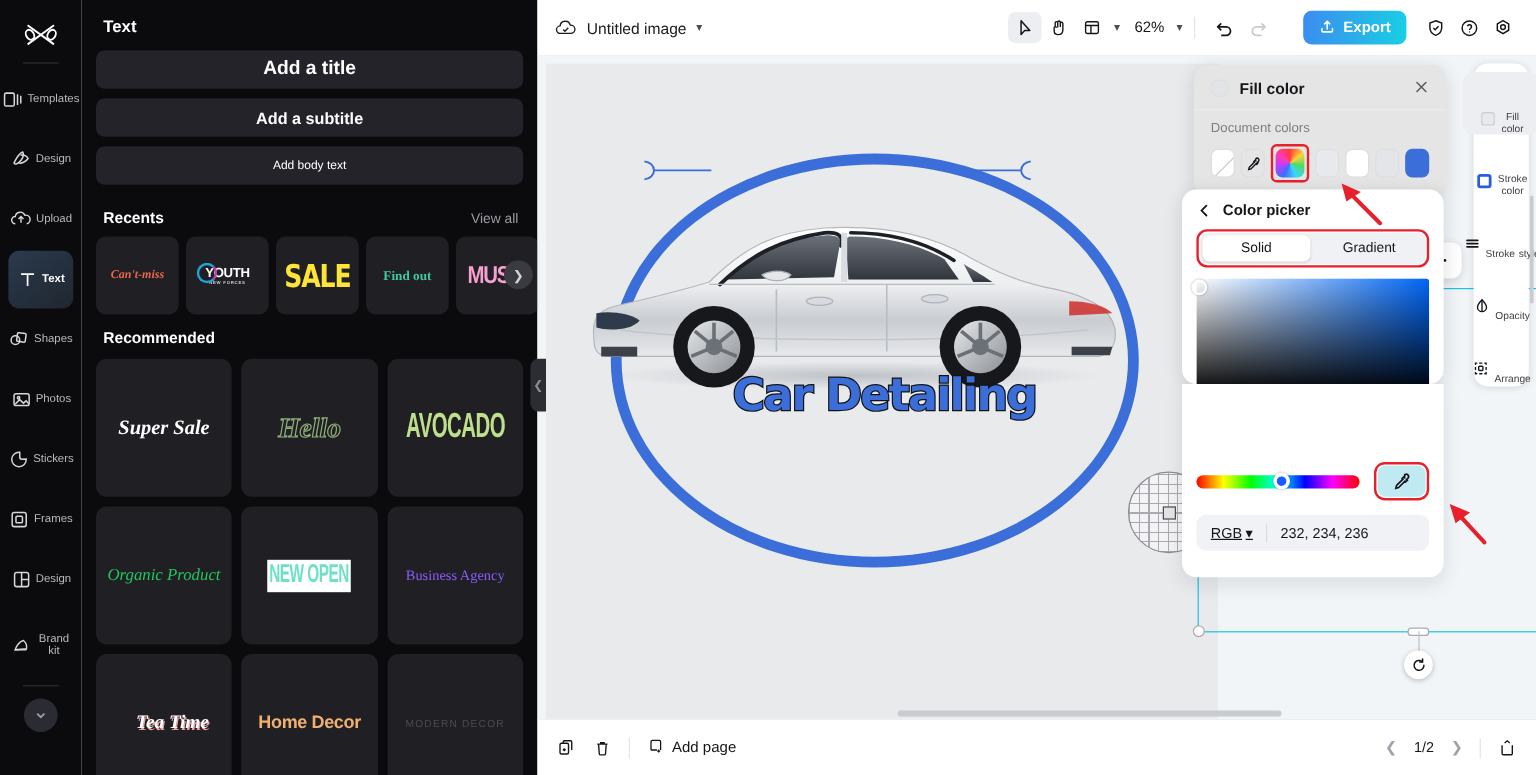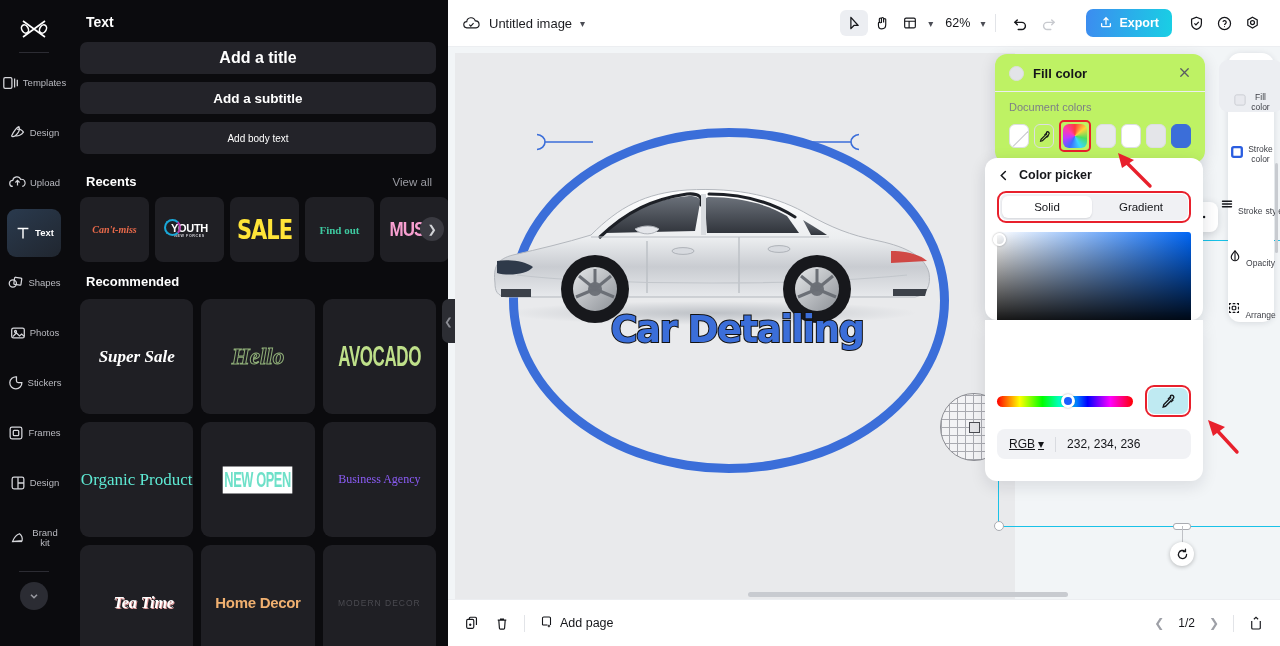--- a/index.html
+++ b/index.html
@@ -77,21 +77,21 @@
   .r4 { color:#f79fd0; font-size:17px; font-weight:bold; letter-spacing:-1px; transform:scaleY(1.2); }
 
   .grid3 { display: grid; grid-template-columns: repeat(3, 1fr); gap: 8px; padding-top: 2px; }
   .g-card {
     height: 115px; border-radius: 9px; background: #1f1f24;
     display: flex; align-items: center; justify-content: center; cursor: pointer; overflow:hidden;
   }
   .gt0 { color:#fff; font-size:17px; font-weight:bold; font-style:italic; font-family:"Liberation Serif",serif; }
   .gt1 { color:transparent; -webkit-text-stroke:1px #8fae78; font-size:23px; font-weight:bold; font-style:italic; font-family:"Liberation Serif",serif; }
   .gt2 { color:#bfe08a; font-size:20px; font-weight:bold; transform:scaleY(1.45) scaleX(.85); letter-spacing:-.5px; }
-  .gt3 { color:#5eead4; font-size:17px; font-family:"Liberation Serif",serif; }
+  .gt3 { color:#22c55e; font-size:14px; font-style:italic; font-family:"Liberation Serif",serif; }
   .gt4 { color:#6ee0c8; background:#fff; padding:1px 2px; font-size:16px; font-weight:bold; transform:scaleY(1.35) scaleX(.8); letter-spacing:-.5px; }
   .gt5 { color:#8b5cf6; font-size:12px; font-family:"Liberation Serif",serif; }
   .gt6 { color:#fff; font-size:16px; font-weight:bold; font-style:italic; font-family:"Liberation Serif",serif; text-shadow:1px 1px 0 #e8a0a0;margin-left:14px; }
   .gt7 { color:#f0b070; font-size:15px; font-weight:bold; letter-spacing:-.3px; }
   .gt8 { color:#4a4a50; font-size:8.5px; letter-spacing:1px; }
 
   
   .editor { position: absolute; left: 448px; top: 0; width: 832px; height: 646px; background: #fbfcfd; }
 
   .topbar {
@@ -193,21 +193,21 @@
     width: 64px; height: 52px; border-radius: 9px; display: flex; flex-direction: row;
     align-items: flex-end; justify-content: center; gap: 3px; cursor: pointer;
   }
   .rr-item.active { background: #eceef2; }
   .rr-lab { font-size: 8.5px; color: #3c3e45; line-height: 1.1; text-align: center; }
   .rr-sb { position: absolute; right: -4px; top: 110px; width: 3px; height: 90px; border-radius: 2px; background: #c8cbd0; }
 
   
   .fillpop {
     position: absolute; left: 995px; top: 54px; width: 210px; height: 109px;
-    background: #bef264; border-radius: 12px; box-shadow: 0 4px 16px rgba(16,24,40,.14);
+    background: #e5e5e5; border-radius: 12px; box-shadow: 0 4px 16px rgba(16,24,40,.14);
     padding: 12px 14px;
   }
   .fp-head { display: flex; align-items: center; gap: 9px; }
   .fp-swatch { width: 15px; height: 15px; border-radius: 50%; background: #e3e4e8; border:1px solid #dcdde1; }
   .fp-title { font-size: 13px; font-weight: bold; color: #15161a; flex: 1; }
   .fp-x { color: #5a5c63; cursor: pointer; font-size: 14px; line-height: 1; }
   .fp-div { height: 1px; background: #eceef1; margin: 10px -14px 0; }
   .fp-sub { font-size: 11px; color: #7d7f87; padding: 9px 0 7px; }
   .sw-row { display: flex; gap: 5px; align-items: center; }
   .sw {

